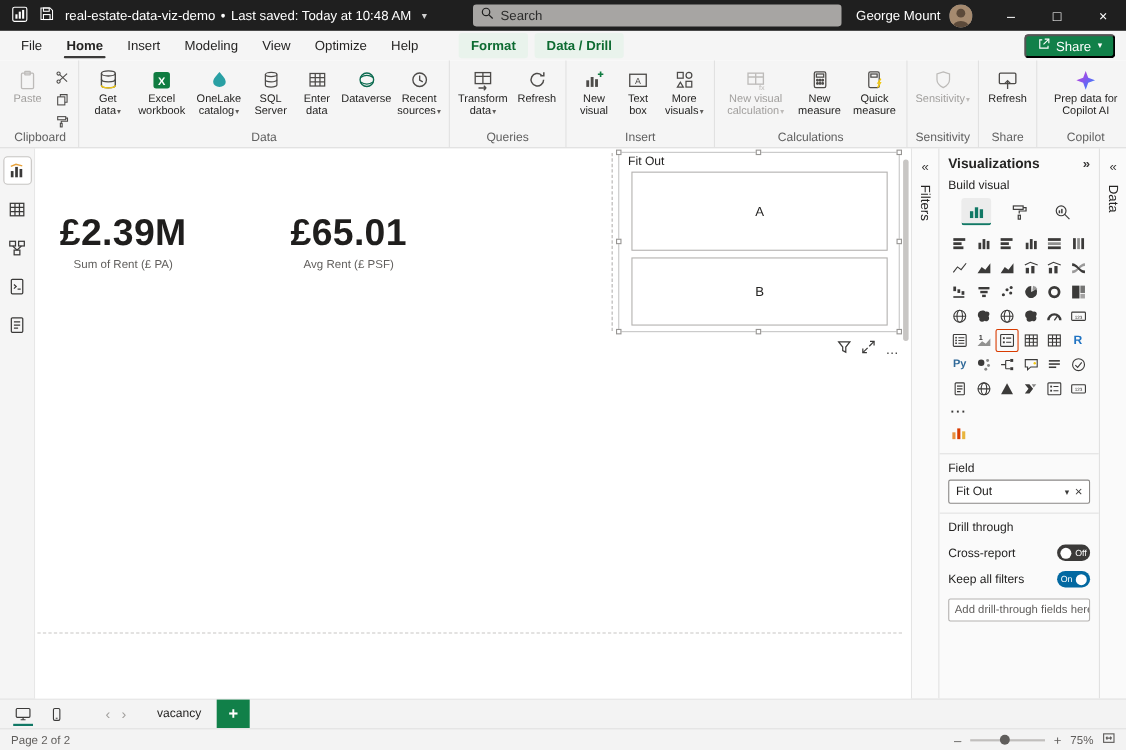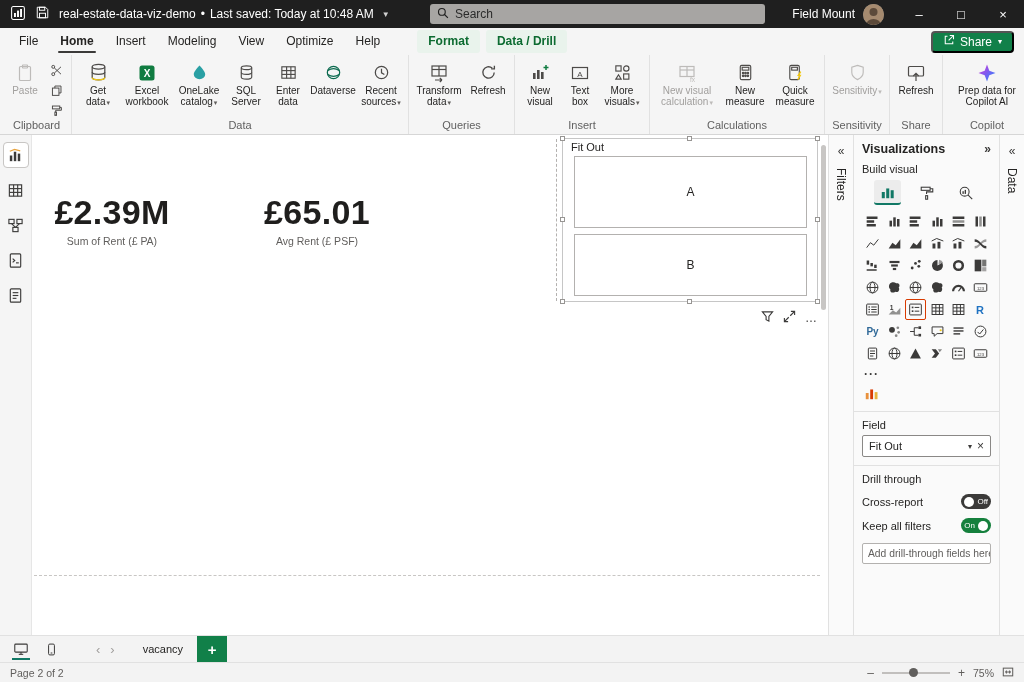--- a/index.html
+++ b/index.html
@@ -87,21 +87,21 @@
   .custom-row { padding:4px 2px 0; }
   .vp-divider { border-top:1px solid #e1e1e1; margin:8px -8px 0; }
   .vp-section-label { margin-top:7px; color:#252423; }
   .field-pill { margin-top:4px; height:22px; background:#fff; border:1px solid #8a8886; border-radius:2px; display:flex; align-items:center; padding:0 6px; gap:5px; }
   .fp-text { flex:1; font-size:11px; white-space:nowrap; overflow:hidden; }
   .fp-chevron { font-size:8px; color:#3b3a39; }
   .fp-x { font-size:12px; color:#3b3a39; line-height:10px; }
   .toggle-row { display:flex; justify-content:space-between; align-items:center; margin-top:9px; }
   .toggle { height:15px; border-radius:8px; display:flex; align-items:center; font-size:8px; color:#fff; padding:0 3px; gap:3px; }
   .toggle.off { background:#3b3a39; }
-  .toggle.on { background:#15803d; }
+  .toggle.on { background:#0369a1; }
   .knob { width:10px; height:10px; border-radius:50%; background:#fff; }
   .drop-box { margin-top:10px; border:1px solid #b3b1af; background:#fff; border-radius:2px; padding:4px 5px; color:#605e5c; font-size:10.3px; white-space:nowrap; overflow:hidden; }
 
   
   .pagesbar { flex:0 0 27px; background:#f3f3f3; border-top:1px solid #e1e1e1; display:flex; align-items:stretch; }
   .pb-views { display:flex; align-items:center; gap:4px; padding:0 8px; }
   .pb-view { width:26px; height:100%; display:flex; align-items:center; justify-content:center; position:relative; }
   .pb-view.selected::after { content:""; position:absolute; left:4px; right:4px; bottom:2px; height:2px; background:#117865; }
   .pb-arrows { display:flex; align-items:center; gap:10px; color:#a19f9d; font-size:13px; padding:0 14px 0 24px; }
   .ptab { display:flex; align-items:center; padding:0 14px; font-size:11px; color:#252423; white-space:nowrap; }
@@ -141,21 +141,21 @@
       </span>
     </div>
     <div class="tb-search">
       <span><svg viewBox="0 0 16 16" width="12" height="12" fill="none" stroke="#1f1f1f" stroke-width="1.5">
             <circle cx="6.5" cy="6.5" r="4.5"></circle>
             <line x1="10" y1="10" x2="14.5" y2="14.5"></line>
           </svg></span>
       <input type="text" placeholder="Search" style="">
     </div>
     <div class="tb-right">
-      <span class="tb-user">Field Mount</span>
+      <span class="tb-user">George Mount</span>
       <span class="avatar"><svg viewBox="0 0 21 21" width="21" height="21">
             <rect width="21" height="21" fill="#a58a6f"></rect>
             <circle cx="10.5" cy="8" r="4" fill="#5c4a3a"></circle>
             <path d="M3 21 a7.5 6 0 0 1 15 0 z" fill="#5c4a3a"></path>
           </svg></span>
       <span class="wc">–</span>
       <span class="wc">□</span>
       <span class="wc">×</span>
     </div>
   </header>

